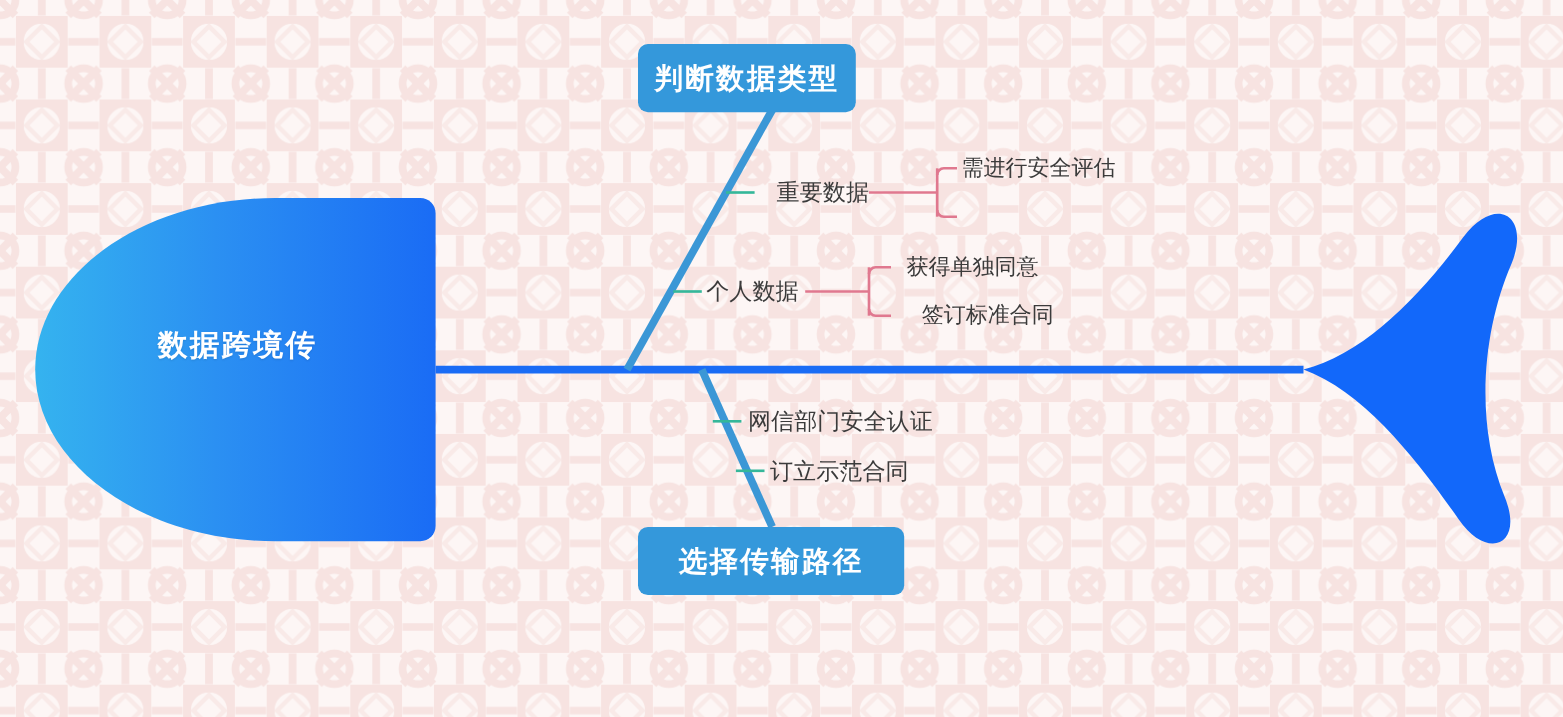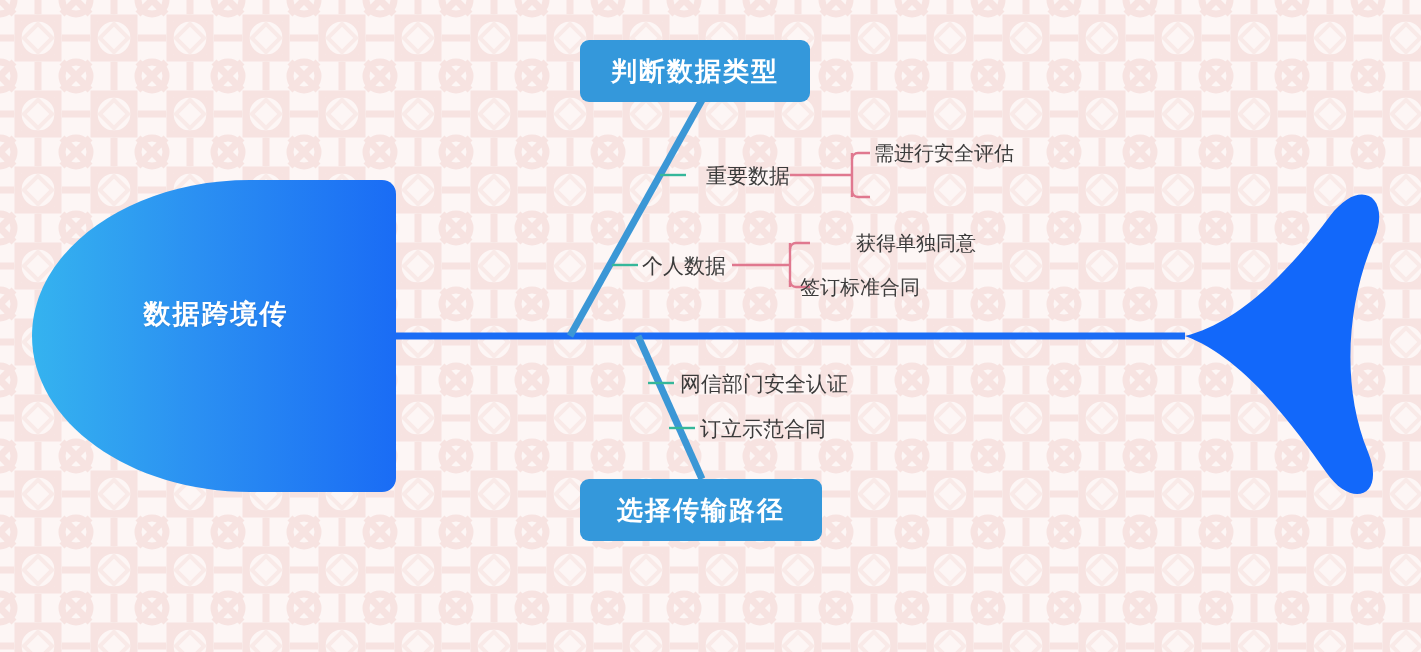--- a/index.html
+++ b/index.html
@@ -59,21 +59,21 @@
     color: #ffffff;
     font-size: 26px;
     font-weight: bold;
     letter-spacing: 2px;
     display: flex;
     align-items: center;
     justify-content: center;
     box-sizing: border-box;
   }
   #cat-box-top {
-    left: 580px; top: 40px; width: 230px; height: 62px;
+    left: 580px; top: 40px; width: 198px; height: 62px;
   }
   #cat-box-bottom {
     left: 580px; top: 479px; width: 242px; height: 62px;
   }
   #head-title {
     position: absolute;
     z-index: 3;
     left: 96px;
     top: 296px;
     width: 240px;
@@ -211,22 +211,22 @@
 
   <div id="cat-box-bottom" class="cat-box">选择传输路径</div>
 
   <div class="lbl lbl-main" style="left:690px; top:165px;margin-left:16px;">重要数据</div>
 
   <div class="lbl lbl-sub" style="left:874px; top:143px;">需进行安全评估</div>
 
 
   <div class="lbl lbl-main" style="left:642px; top:255px;">个人数据</div>
 
-  <div class="lbl lbl-sub" style="left:824px; top:233px;margin-left:32px;">获得单独同意</div>
-
-  <div class="lbl lbl-sub" style="left:800px; top:277px;">签订标准合同</div>
+  <div class="lbl lbl-sub" style="left:824px; top:233px;">获得单独同意</div>
+
+  <div class="lbl lbl-sub" style="left:838px; top:277px;">签订标准合同</div>
 
   <div class="lbl lbl-main" style="left:680px; top:373px;">网信部门安全认证</div>
 
   <div class="lbl lbl-main" style="left:700px; top:418px;">订立示范合同</div>
 
 
 </div>
 
 </body></html>

